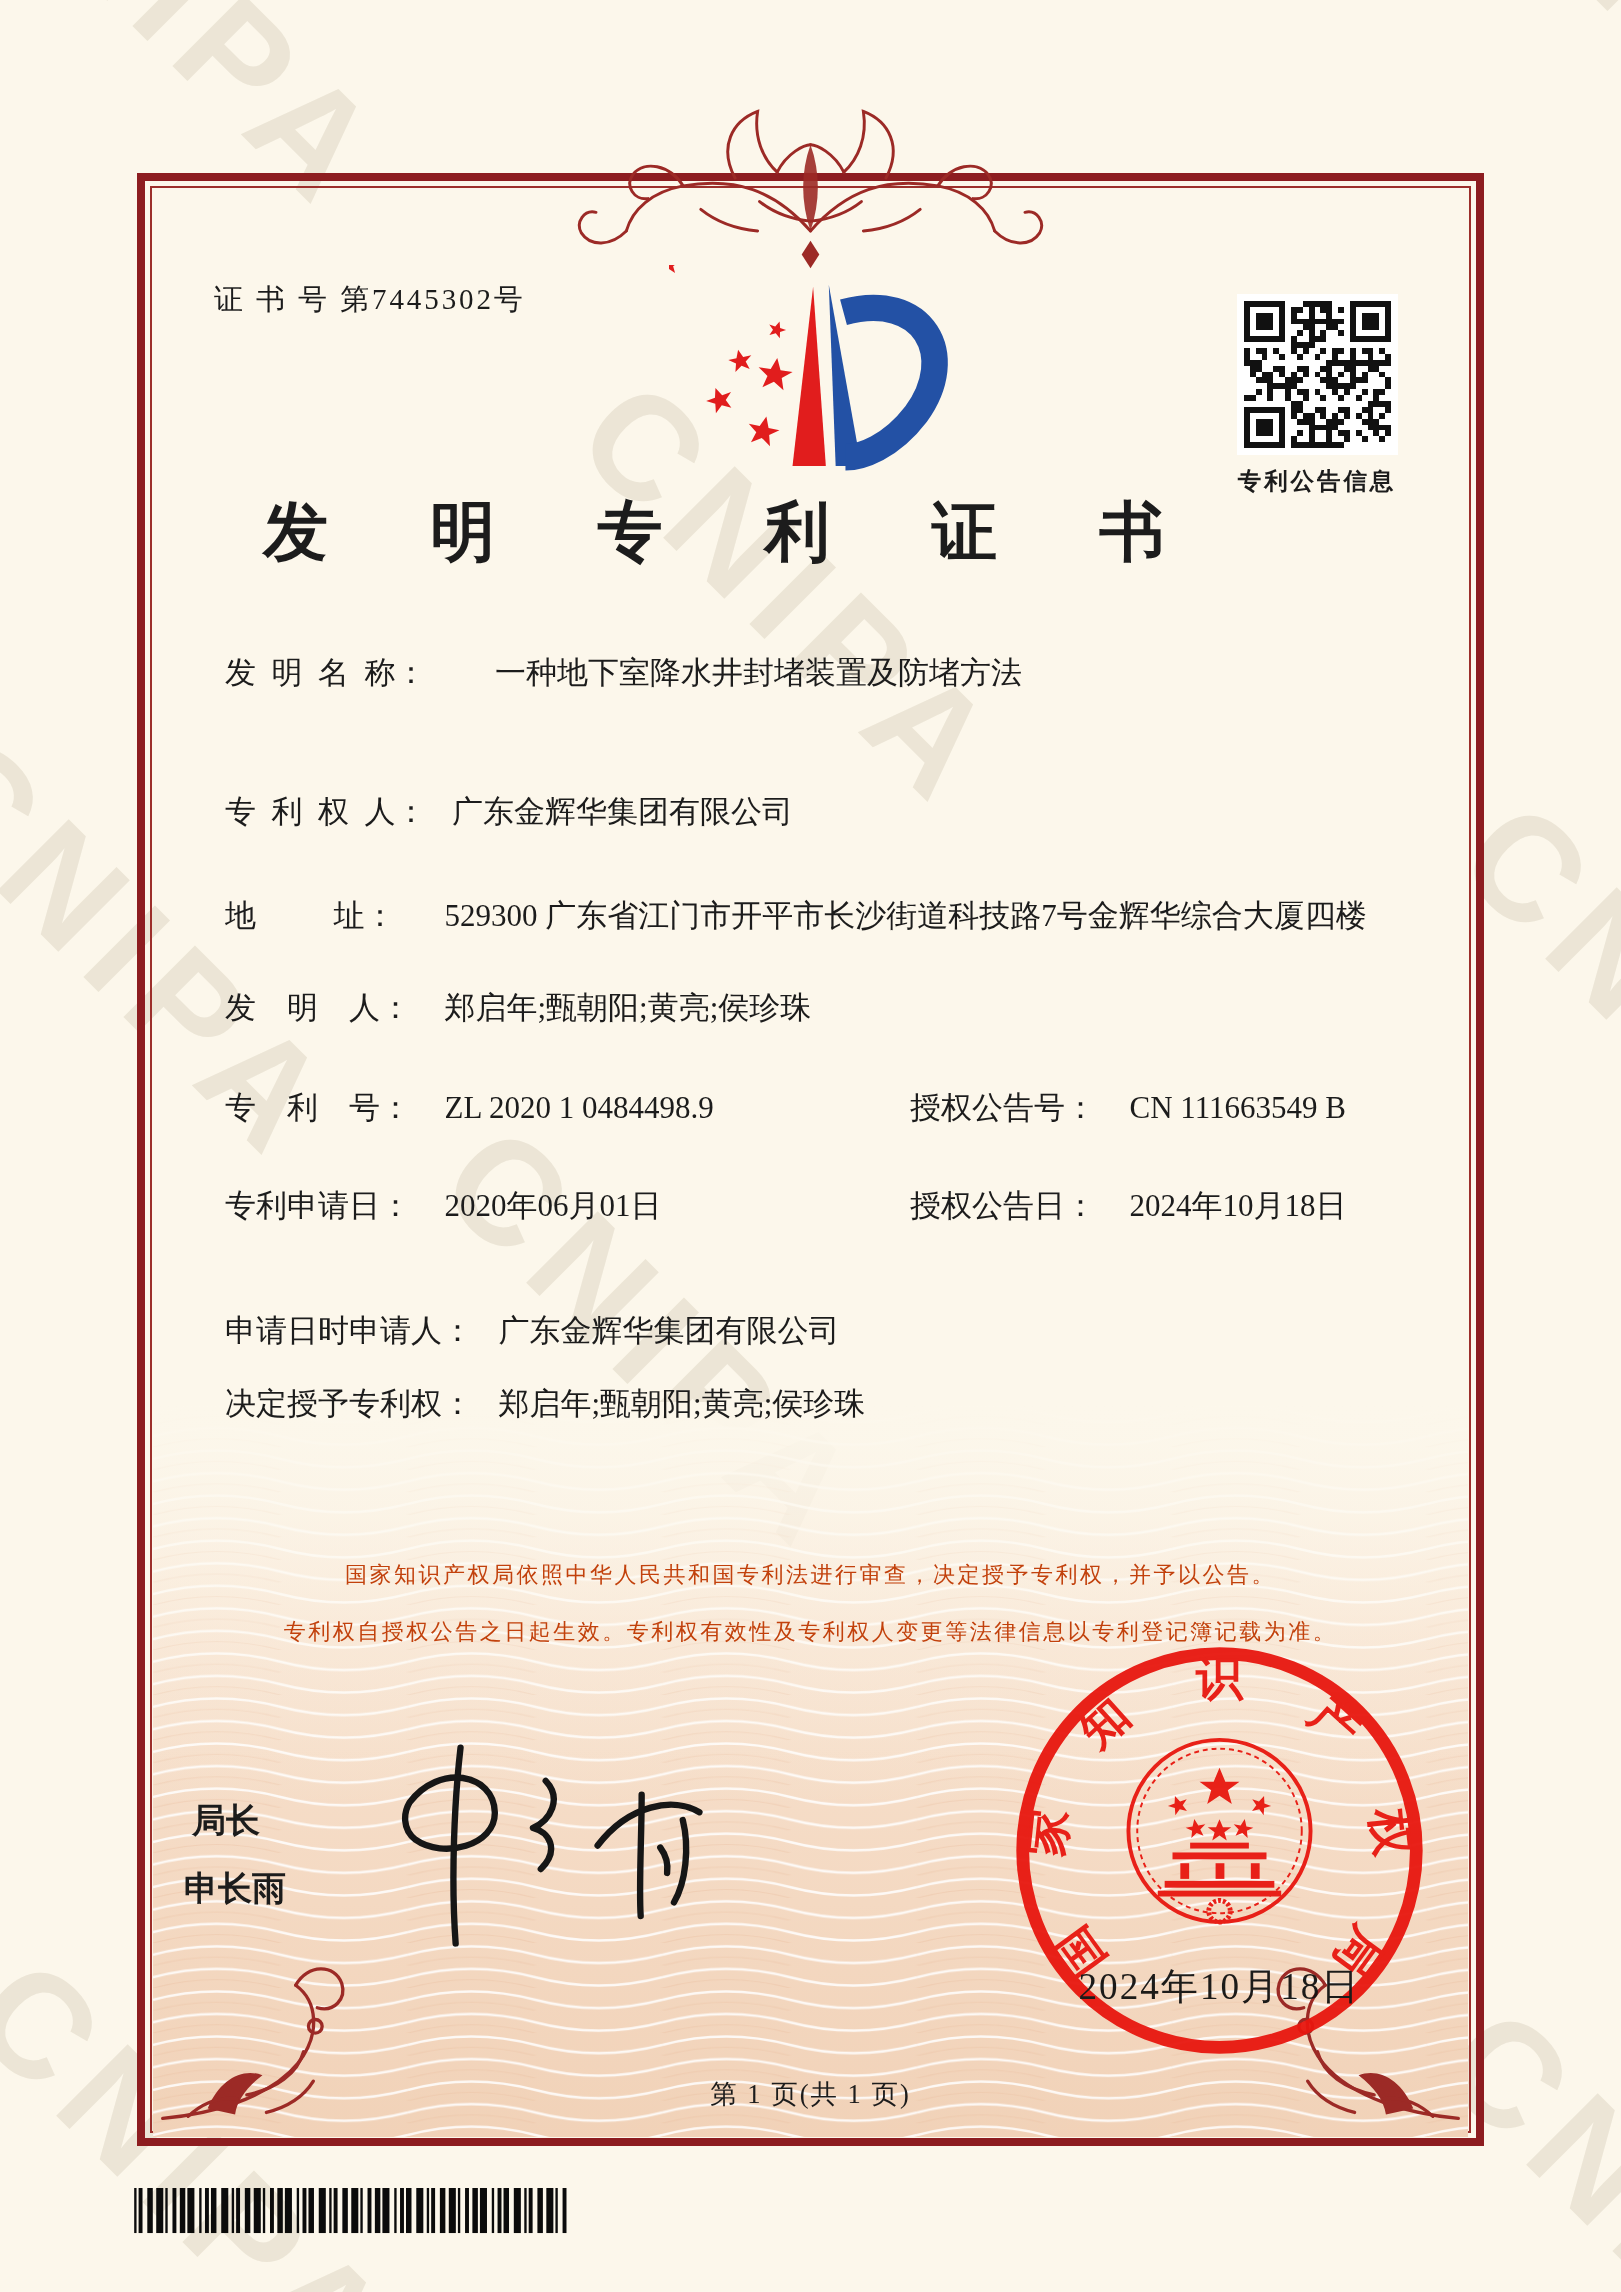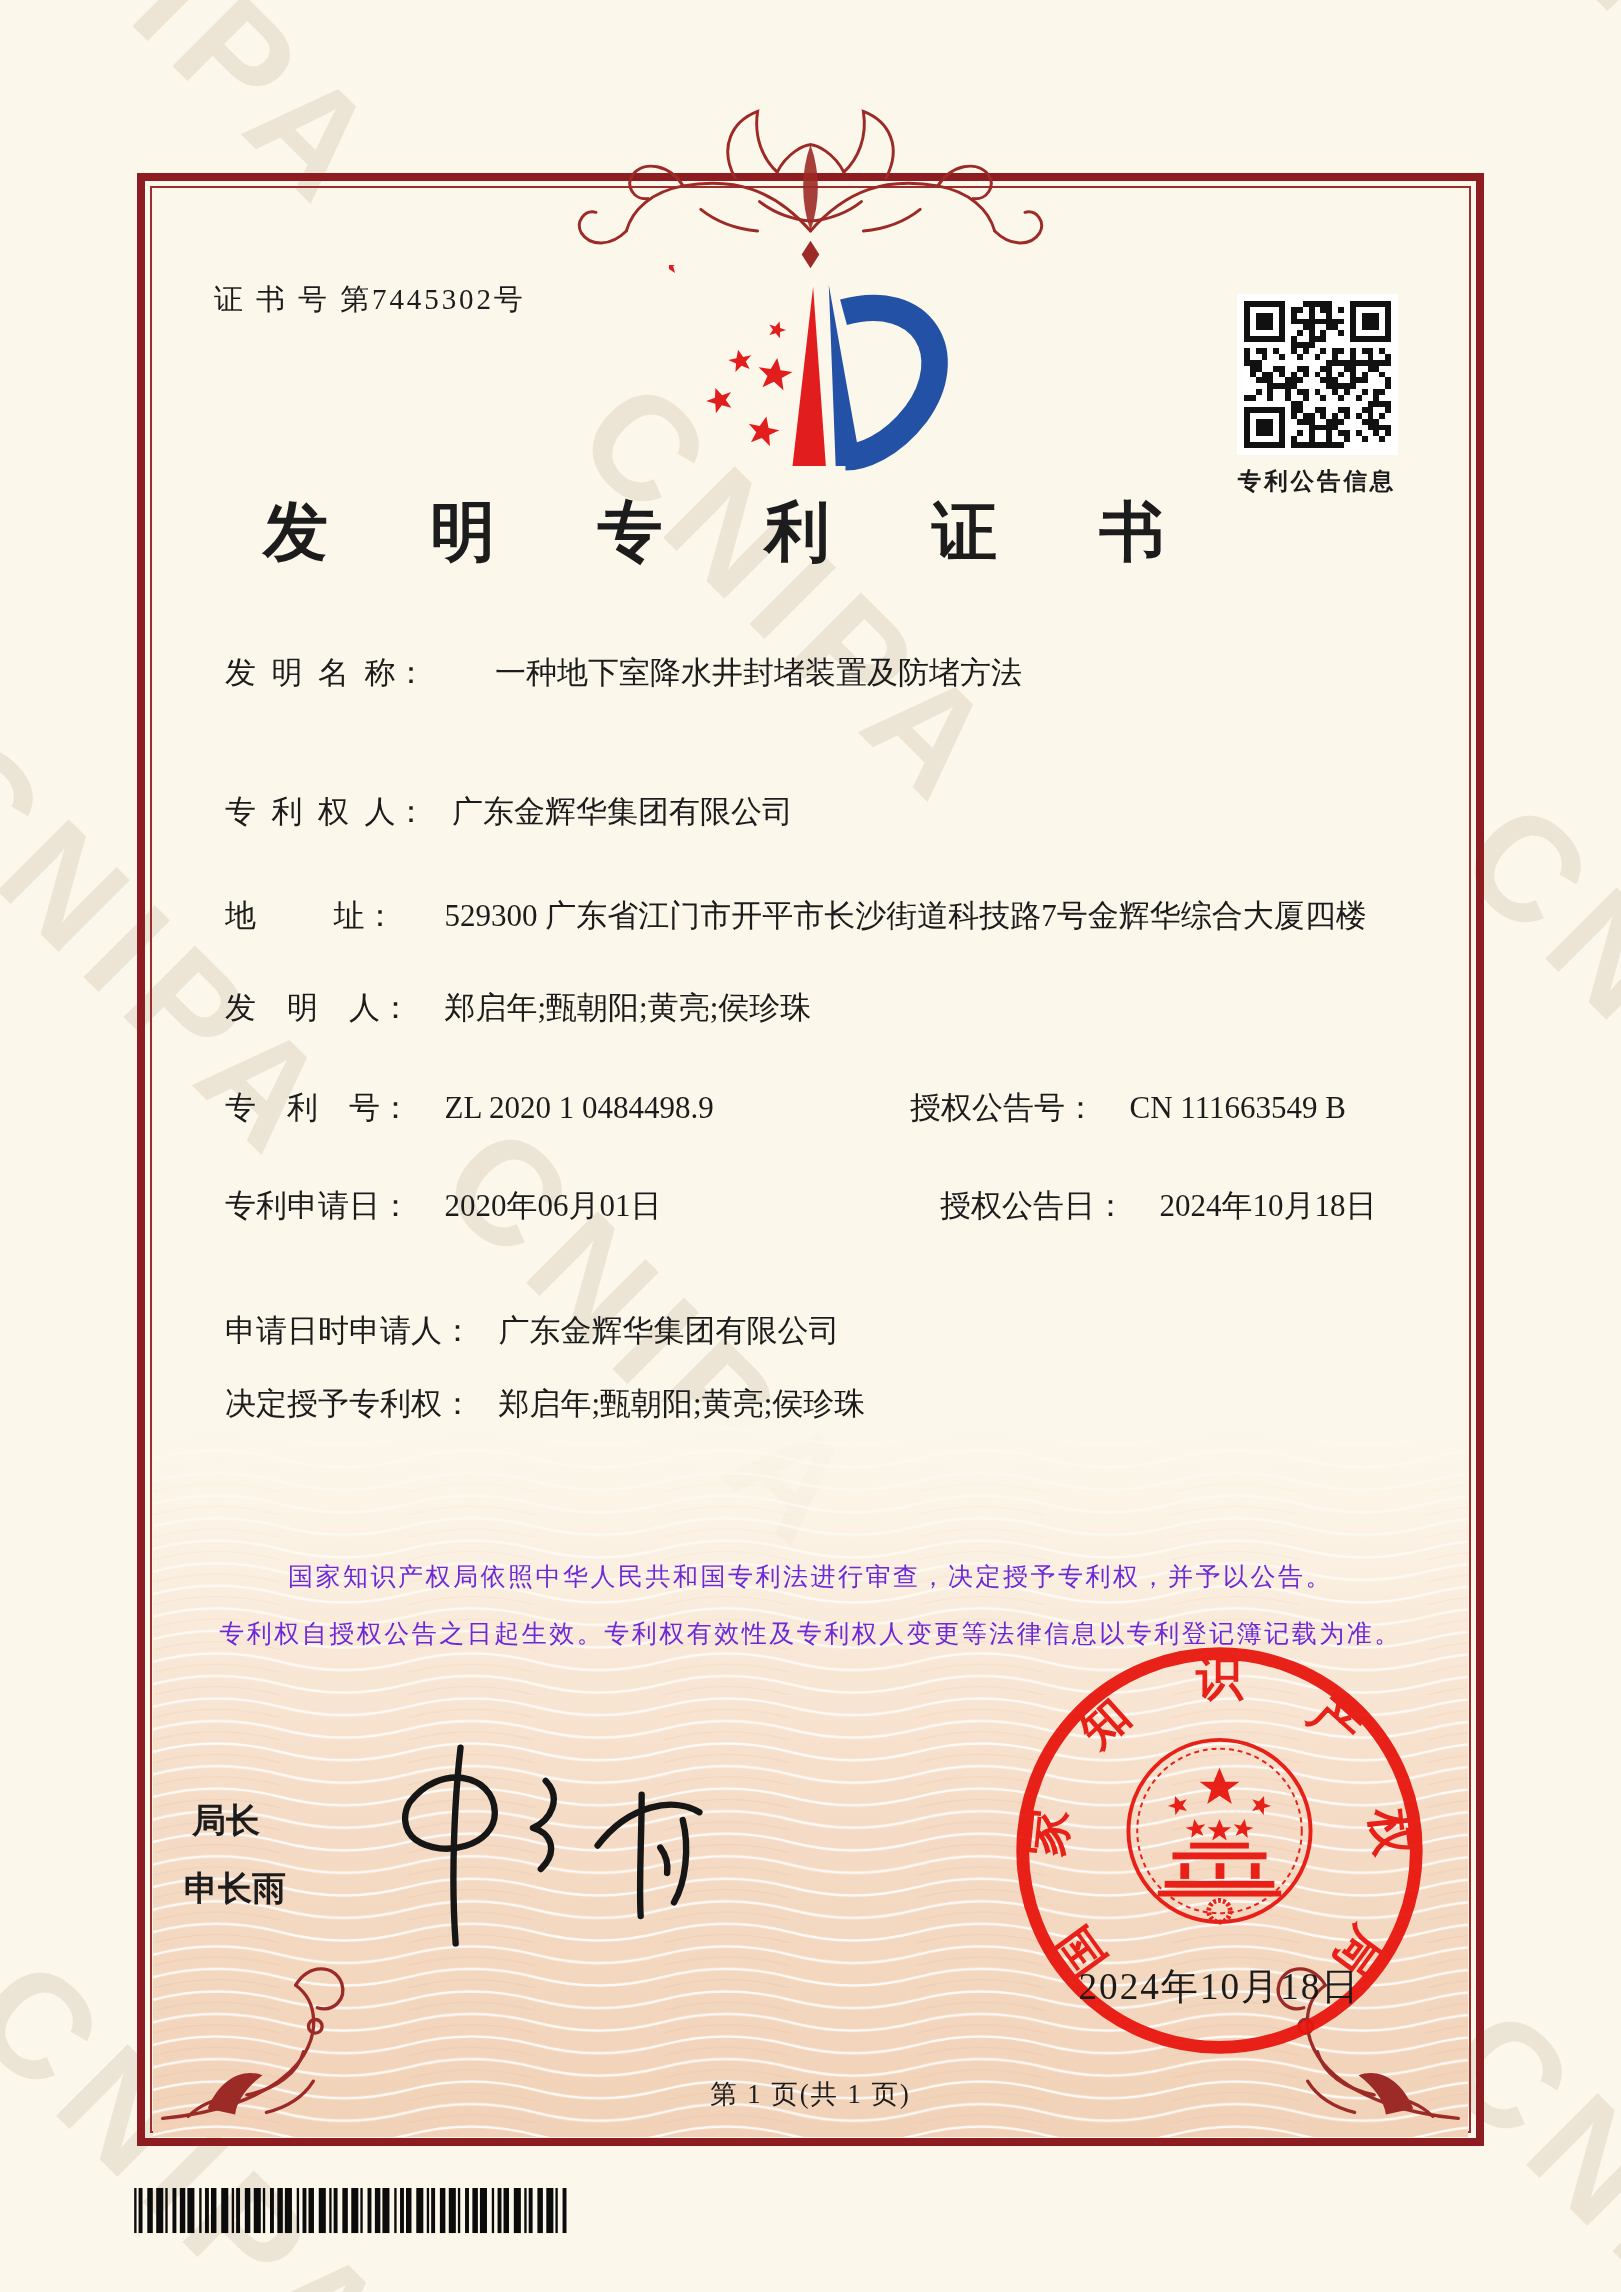--- a/index.html
+++ b/index.html
@@ -29,22 +29,22 @@
 
   .qrbox{position:absolute;left:1237px;top:294px;width:161px;height:161px;background:#fff;}
   .qrcaption{position:absolute;left:1227px;top:465px;width:180px;text-align:center;
              font-size:23.5px;letter-spacing:2.9px;font-weight:600;}
 
   .row{position:absolute;display:flex;align-items:flex-start;font-size:31px;line-height:1.45;}
   .lbl{min-width:194px;white-space:pre;}
   .val{margin-left:25.5px;white-space:pre-wrap;}
   .addrval{width:990px;line-height:1.82;margin-top:-5.9px;}
 
-  .stmt{position:absolute;left:147px;width:1327px;text-align:center;font-size:25px;
-        letter-spacing:2.5px;color:#6d28d9;}
+  .stmt{position:absolute;left:147px;width:1327px;text-align:center;font-size:22px;
+        letter-spacing:2.5px;color:#c2410c;}
 
   .sigrole{position:absolute;left:192px;top:1798px;font-family:"Liberation Sans","DejaVu Sans",sans-serif;
            font-weight:700;font-size:34px;}
   .signame{position:absolute;left:184px;top:1866px;font-family:"Liberation Sans","DejaVu Sans",sans-serif;
            font-weight:700;font-size:34px;}
 
   .footer{position:absolute;left:147px;top:2076px;width:1327px;text-align:center;font-size:26.5px;letter-spacing:2px;}
 
   .abs{position:absolute;}
 </style>
@@ -384,21 +384,21 @@
     <span class="val">ZL 2020 1 0484498.9</span>
   </div>
   <div class="row" style="left:910px;top:1086px;">
     <span class="lbl">授权公告号：</span>
     <span class="val">CN 111663549 B</span>
   </div>
   <div class="row" style="left:225px;top:1184px;">
     <span class="lbl">专利申请日：</span>
     <span class="val">2020年06月01日</span>
   </div>
-  <div class="row" style="left:940px;top:1184px;align-items:flex-end;">
+  <div class="row" style="left:910px;top:1184px;align-items:flex-end;">
     <span class="lbl">授权公告日：</span>
     <span class="val">2024年10月18日</span>
   </div>
   <div class="row" style="left:225px;top:1284px;margin-top:25px;">
     <span class="lbl" style="min-width:0;">申请日时申请人：</span>
     <span class="val">广东金辉华集团有限公司</span>
   </div>
   <div class="row" style="left:225px;top:1382px;">
     <span class="lbl" style="min-width:0;">决定授予专利权：</span>
     <span class="val">郑启年;甄朝阳;黄亮;侯珍珠</span>

